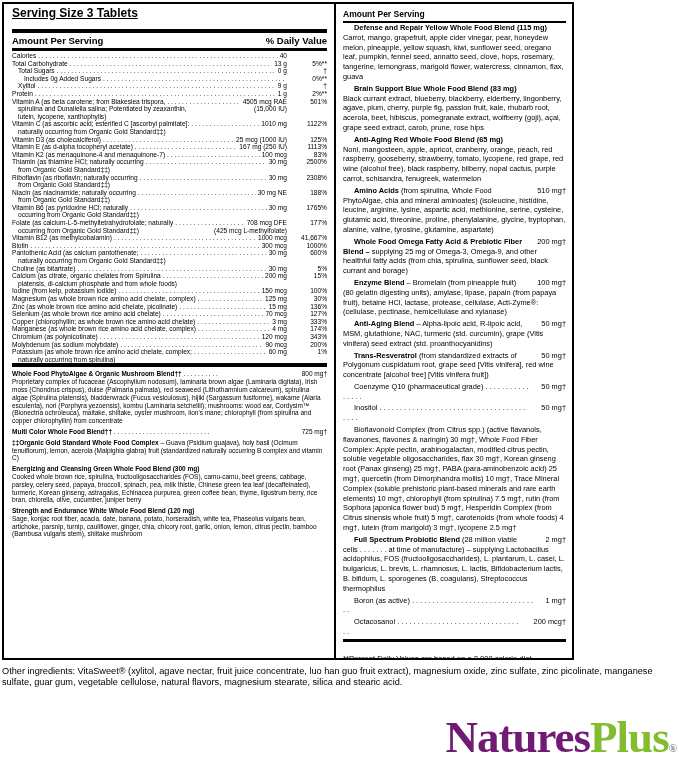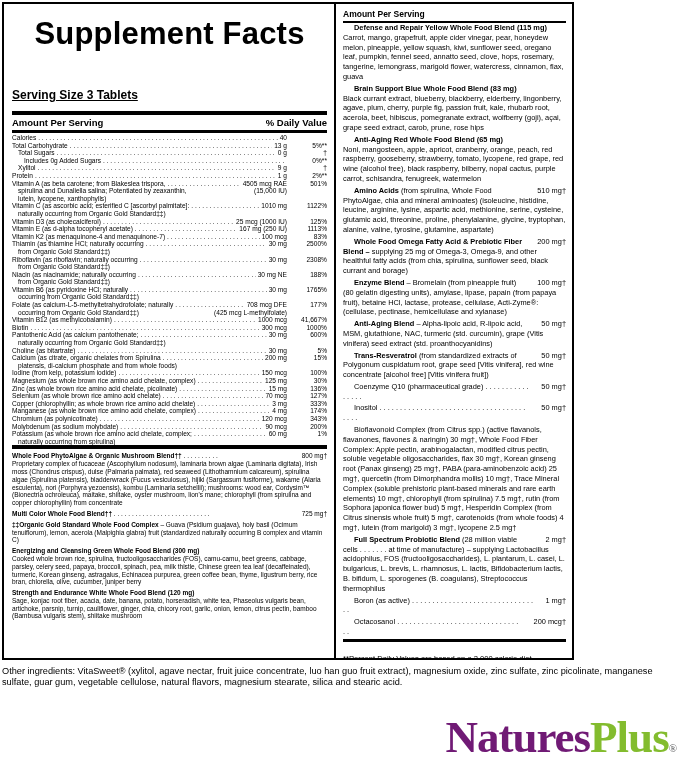--- a/index.html
+++ b/index.html
@@ -52,21 +52,20 @@
     font-weight:bold;font-size:45px;letter-spacing:-1px;white-space:nowrap;line-height:1;
   }
   .logo .reg{font-size:11px;font-weight:normal;letter-spacing:0;}
   [data-interactable]{cursor:default;}
 </style>
 </head>
 <body>
 
 <div class="box" data-interactable="false">
   <div class="colL" data-interactable="false">
-    <div class="sf-title" data-interactable="false">Supplement Facts</div>
     <div class="serving" data-interactable="false">Serving Size 3 Tablets</div>
     <div class="bar4" data-interactable="false"></div>
     <div class="hdr" data-interactable="false">
       <span data-interactable="false">Amount Per Serving</span>
       <span data-interactable="false">% Daily Value</span>
     </div>
     <div class="bar3" data-interactable="false"></div>
 
     <div class="facts" data-interactable="false">
 

